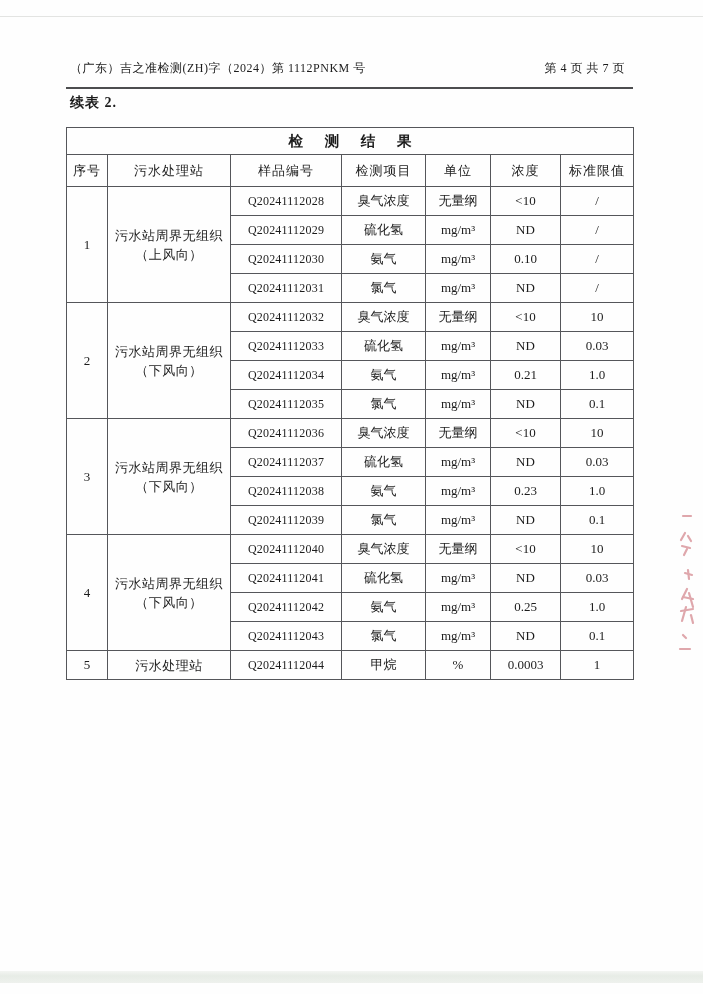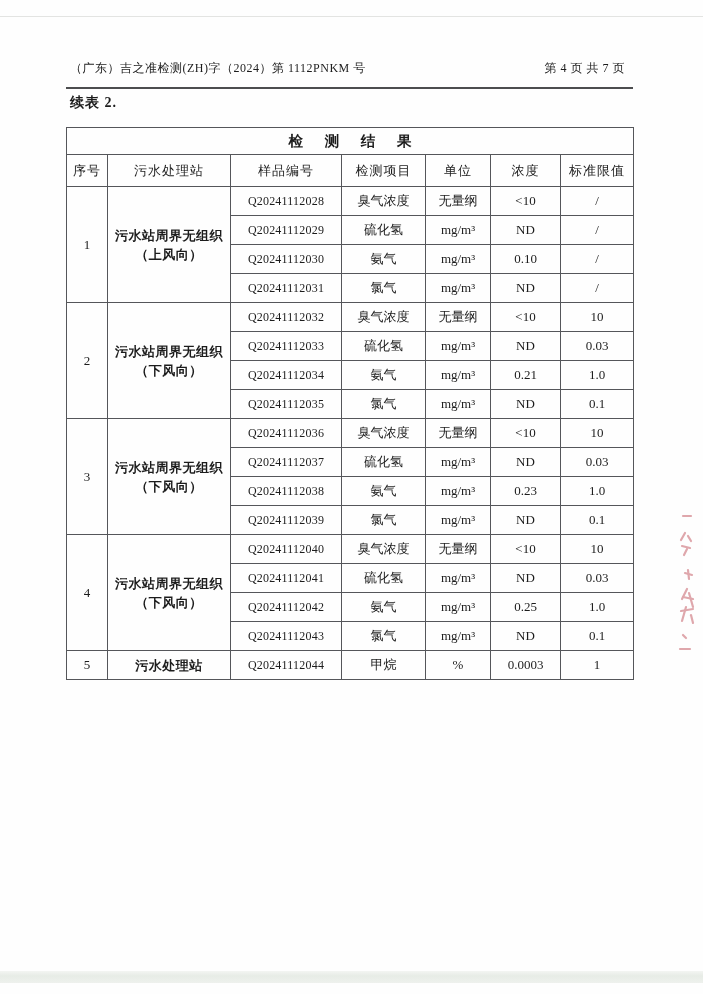--- a/index.html
+++ b/index.html
@@ -49,21 +49,21 @@
   }
   th.table-title {
     height: 26px; font-size: 14.5px; font-weight: bold;
     letter-spacing: 9px; text-indent: 9px;
   }
   tr.cols th {
     height: 31px; font-weight: normal; letter-spacing: 1px; font-size: 13px;
   }
   tbody td { height: 28px; }
   td.c-no { font-size: 13px; }
-  td.c-loc { font-weight: bold; line-height: 19px; letter-spacing: 0.5px; }
+  td.c-loc { font-weight: normal; line-height: 19px; letter-spacing: 0.5px; }
   td.c-sample { font-size: 12px; letter-spacing: 0.2px; }
 
   .stamp {
     position: absolute; top: 503px; left: 655px; width: 48px; height: 160px;
   }
 </style>
 </head>
 <body>
 
 <div class="page">

